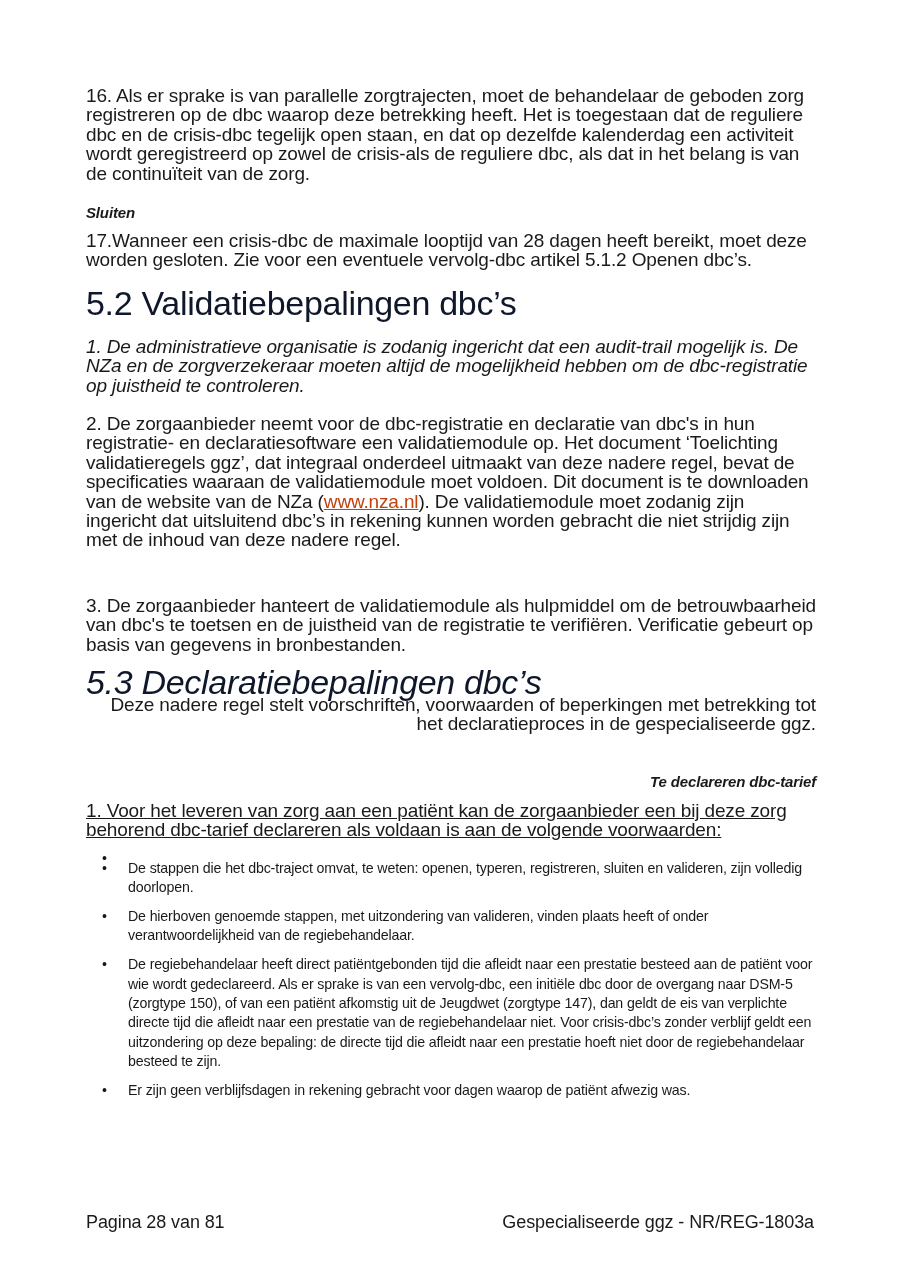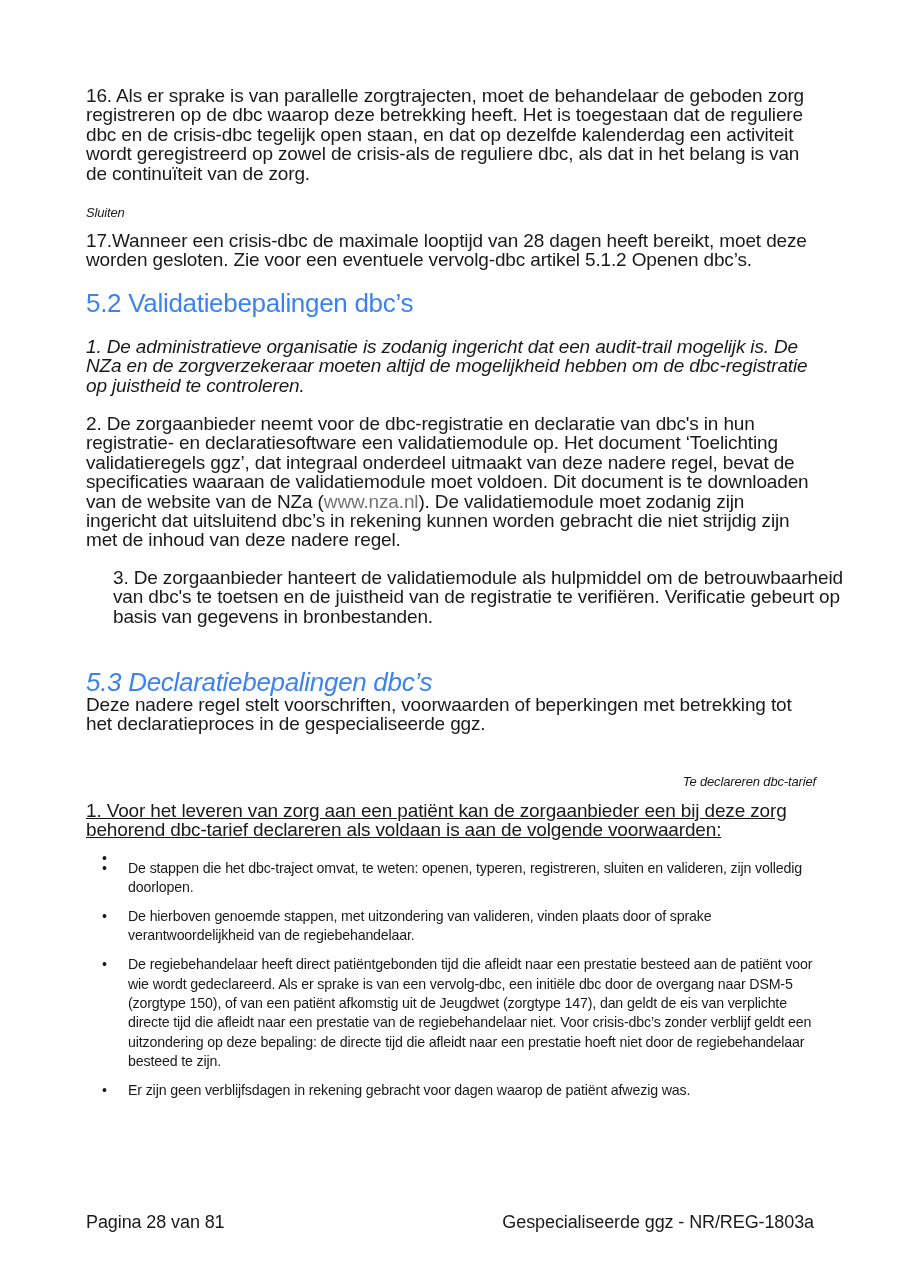--- a/index.html
+++ b/index.html
@@ -3,26 +3,26 @@
 <meta charset="utf-8">
 <style>
   html, body { margin: 0; padding: 0; background: #ffffff; }
   body {
     width: 900px; height: 1273px; position: relative; overflow: hidden;
     font-family: "Liberation Sans", sans-serif; color: #1a1a1a;
   }
   .page { position: absolute; left: 86px; top: 0; width: 730px; }
   p { margin: 0; font-size: 19px; line-height: 19.4px; letter-spacing: -0.15px; }
   .blk { position: absolute; left: 0; width: 730px; }
-  .italic { font-style: italic; font-size: 13px; }
+  .italic { font-style: italic; font-size: 15px; font-weight: bold; }
   h2 {
     position: absolute; left: 0; margin: 0; font-weight: normal;
-    font-size: 26px; line-height: 30px; letter-spacing: -0.3px; color: #3b82f6;
+    font-size: 34px; line-height: 30px; letter-spacing: -0.3px; color: #0f172a;
   }
-  .link { color: #737373; }
+  .link { color: #c2410c; text-decoration: underline; }
   ul.bullets { position: absolute; left: 0; margin: 0; padding: 0; list-style: none; width: 730px; }
   ul.bullets li { position: relative; padding-left: 42px; font-size: 14.2px; line-height: 19.4px; letter-spacing: -0.15px; margin-bottom: 9.5px; }
   ul.bullets li .dot { position: absolute; left: 16px; top: 0; }
   .footer { position: absolute; top: 1212px; font-size: 18px; letter-spacing: -0.1px; }
 </style>
 </head>
 <body>
 
 <div class="page">
 
@@ -30,34 +30,34 @@
 
   <p class="blk italic" style="top:203px;">Sluiten</p>
   <p class="blk" style="top:231px;">17.Wanneer een crisis-dbc de maximale looptijd van 28 dagen heeft bereikt, moet deze worden gesloten. Zie voor een eventuele vervolg-dbc artikel 5.1.2   Openen dbc’s.</p>
 
   <h2 style="top:288px;">5.2 Validatiebepalingen dbc’s</h2>
 
   <p class="blk" style="top:337px;font-style:italic;">1.   De administratieve organisatie is zodanig ingericht dat een audit-trail mogelijk is. De NZa en de zorgverzekeraar moeten altijd de mogelijkheid hebben om de dbc-registratie op juistheid te controleren.</p>
 
   <p class="blk" style="top:414px;"><span>2.   De zorgaanbieder neemt voor de dbc-registratie en declaratie van dbc's in hun registratie- en declaratiesoftware een validatiemodule op. Het document ‘Toelichting validatieregels ggz’, dat integraal onderdeel uitmaakt van deze nadere regel, bevat de specificaties waaraan de validatiemodule moet voldoen. Dit document is te downloaden van de website van de NZa (</span><span class="link">www.nza.nl</span><span>). De validatiemodule moet zodanig zijn ingericht dat uitsluitend dbc’s in rekening kunnen worden gebracht die niet strijdig zijn met de inhoud van deze nadere regel.</span></p>
 
-  <p class="blk" style="top:568px;margin-left:27px;">3.   De zorgaanbieder hanteert de validatiemodule als hulpmiddel om de betrouwbaarheid van dbc's te toetsen en de juistheid van de registratie te verifiëren. Verificatie gebeurt op basis van gegevens in bronbestanden.</p>
+  <p class="blk" style="top:596px;">3.   De zorgaanbieder hanteert de validatiemodule als hulpmiddel om de betrouwbaarheid van dbc's te toetsen en de juistheid van de registratie te verifiëren. Verificatie gebeurt op basis van gegevens in bronbestanden.</p>
 
   <h2 style="top:667px;font-style:italic;">5.3 Declaratiebepalingen dbc’s</h2>
 
-  <p class="blk" style="top:695px;">Deze nadere regel stelt voorschriften, voorwaarden of beperkingen met betrekking tot het declaratieproces in de gespecialiseerde ggz.</p>
+  <p class="blk" style="top:695px;text-align:right;">Deze nadere regel stelt voorschriften, voorwaarden of beperkingen met betrekking tot het declaratieproces in de gespecialiseerde ggz.</p>
 
   <p class="blk italic" style="top:772px;text-align:right;">Te declareren dbc-tarief</p>
 
   <p class="blk" style="top:801px;text-decoration:underline;">1.   Voor het leveren van zorg aan een patiënt kan de zorgaanbieder een bij deze zorg behorend dbc-tarief declareren als voldaan is aan de volgende voorwaarden:</p>
 
   <ul class="bullets" style="top:849px;">
     <li><span class="dot">•</span></li>
     <li><span class="dot">•</span><span>De stappen die het dbc-traject omvat, te weten: openen, typeren, registreren, sluiten en valideren, zijn volledig doorlopen.</span></li>
-    <li><span class="dot">•</span><span>De hierboven genoemde stappen, met uitzondering van valideren, vinden plaats door of sprake verantwoordelijkheid van de regiebehandelaar.</span></li>
+    <li><span class="dot">•</span><span>De hierboven genoemde stappen, met uitzondering van valideren, vinden plaats heeft of onder verantwoordelijkheid van de regiebehandelaar.</span></li>
     <li><span class="dot">•</span><span>De regiebehandelaar heeft direct patiëntgebonden tijd die afleidt naar een prestatie besteed aan de patiënt voor wie wordt gedeclareerd. Als er sprake is van een vervolg-dbc, een initiële dbc door de overgang naar DSM-5 (zorgtype 150), of van een patiënt afkomstig uit de Jeugdwet (zorgtype 147), dan geldt de eis van verplichte directe tijd die afleidt naar een prestatie van de regiebehandelaar niet. Voor crisis-dbc’s zonder verblijf geldt een uitzondering op deze bepaling: de directe tijd die afleidt naar een prestatie hoeft niet door de regiebehandelaar besteed te zijn.</span></li>
     <li><span class="dot">•</span><span>Er zijn geen verblijfsdagen in rekening gebracht voor dagen waarop de patiënt afwezig was.</span></li>
   </ul>
 
 </div>
 
 <div class="footer" style="left:86px;">Pagina 28 van 81</div>
 <div class="footer" style="right:86px;">Gespecialiseerde ggz - NR/REG-1803a</div>
 
 </body></html>

